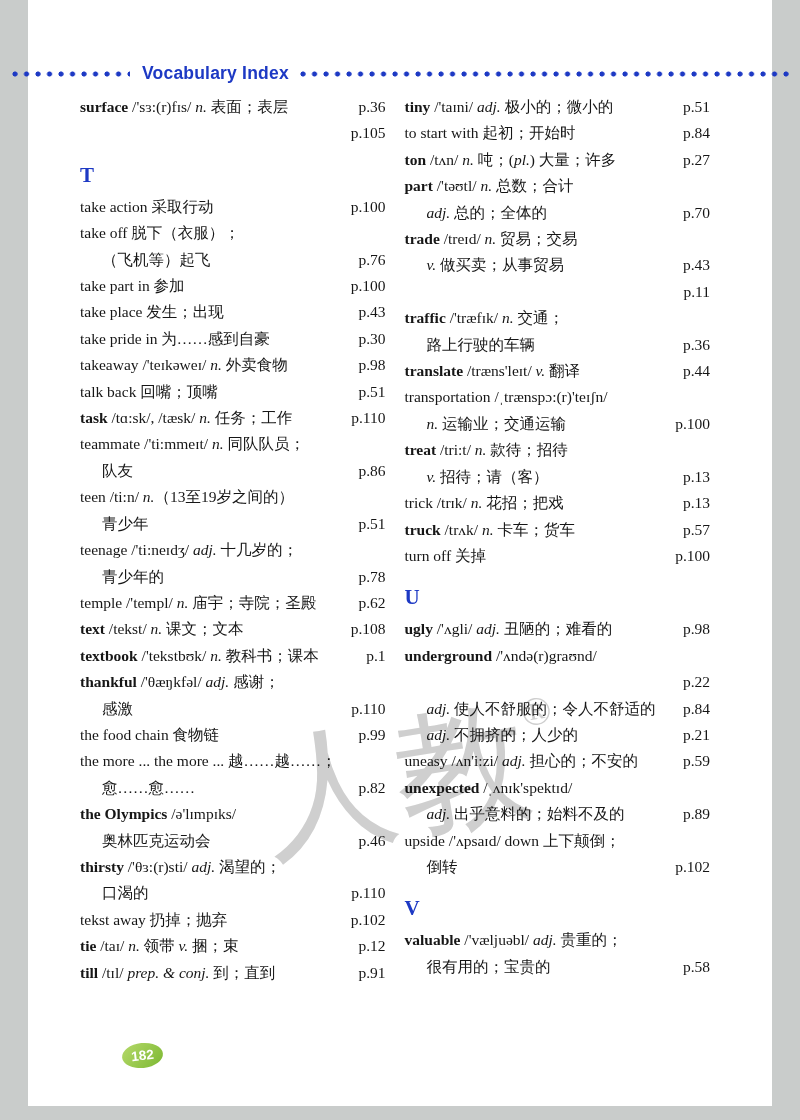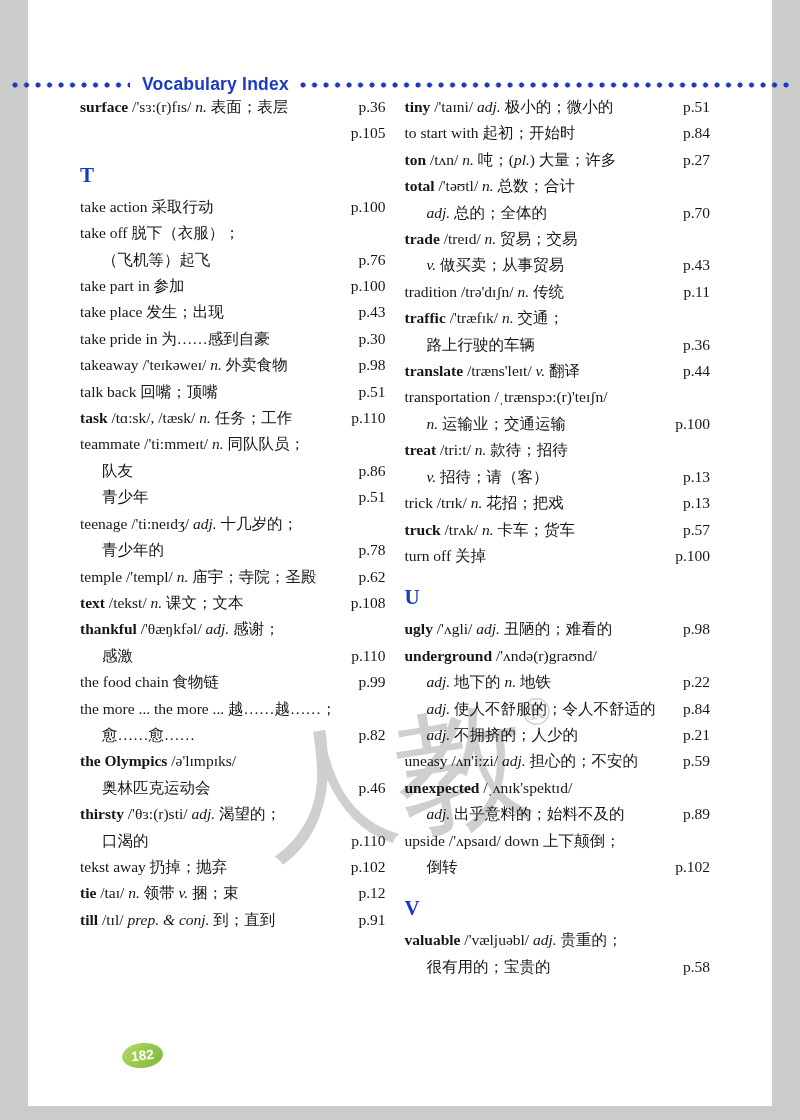--- a/index.html
+++ b/index.html
@@ -10,21 +10,21 @@
     background: var(--edge, #c9cccb);
     font-family: "Liberation Serif", "DejaVu Serif", serif;
     color: var(--text, #161616);
   }
   .page {
     position:absolute; left:28px; right:28px; top:0; bottom:14px;
     background:#ffffff; z-index:0;
   }
   
   .header {
-    position:absolute; top:74px; left:12px; right:6px;
+    position:absolute; top:63px; left:12px; right:6px;
     display:flex; align-items:center; z-index:2;
   }
   .dots {
     height:6px;
     background-image: radial-gradient(circle at 3px 3px, var(--accent,#1d39c4) 2.2px, transparent 2.9px);
     background-repeat: repeat-x;
     background-size: 11.5px 6px;
   }
   .dots-left { width:118px; }
   .dots-right { flex:1; }
@@ -151,20 +151,23 @@
       <div class="entry">
         <div class="line">
           <span class="text"><span>teammate /'ti:mmeɪt/ </span><span class="i">n.</span><span> 同队队员；</span></span>
         </div>
         <div class="line indent">
           <span class="text"><span>队友</span></span>
           <span class="page-ref">p.86</span>
         </div>
       </div>
       <div class="entry">
+        <div class="line">
+          <span class="text"><span>teen /ti:n/ </span><span class="i">n.</span><span>（13至19岁之间的）</span></span>
+        </div>
         <div class="line indent">
           <span class="text"><span>青少年</span></span>
           <span class="page-ref">p.51</span>
         </div>
       </div>
       <div class="entry">
         <div class="line">
           <span class="text"><span>teenage /'ti:neɪdʒ/ </span><span class="i">adj.</span><span> 十几岁的；</span></span>
         </div>
         <div class="line indent">
@@ -179,20 +182,26 @@
         </div>
       </div>
       <div class="entry">
         <div class="line">
           <span class="text"><span class="b">text</span><span> /tekst/ </span><span class="i">n.</span><span> 课文；文本</span></span>
           <span class="page-ref">p.108</span>
         </div>
       </div>
       <div class="entry">
         <div class="line">
+          <span class="text"><span class="b">textbook</span><span> /'tekstbʊk/ </span><span class="i">n.</span><span> 教科书；课本</span></span>
+          <span class="page-ref">p.1</span>
+        </div>
+      </div>
+      <div class="entry">
+        <div class="line">
           <span class="text"><span class="b">thankful</span><span> /'θæŋkfəl/ </span><span class="i">adj.</span><span> 感谢；</span></span>
         </div>
         <div class="line indent">
           <span class="text"><span>感激</span></span>
           <span class="page-ref">p.110</span>
         </div>
       </div>
       <div class="entry">
         <div class="line">
           <span class="text"><span>the food chain 食物链</span></span>
@@ -259,39 +268,38 @@
         </div>
       </div>
       <div class="entry">
         <div class="line">
           <span class="text"><span class="b">ton</span><span> /tʌn/ </span><span class="i">n.</span><span> 吨；(</span><span class="i">pl.</span><span>) 大量；许多</span></span>
           <span class="page-ref">p.27</span>
         </div>
       </div>
       <div class="entry">
         <div class="line">
-          <span class="text"><span class="b">total</span><span> /'təʊtl/ </span><span class="i">n.</span><span> 总数；合计</span></span>
+          <span class="text"><span class="b">part</span><span> /'təʊtl/ </span><span class="i">n.</span><span> 总数；合计</span></span>
         </div>
         <div class="line indent">
           <span class="text"><span class="i">adj.</span><span> 总的；全体的</span></span>
           <span class="page-ref">p.70</span>
         </div>
       </div>
       <div class="entry">
         <div class="line">
           <span class="text"><span class="b">trade</span><span> /treɪd/ </span><span class="i">n.</span><span> 贸易；交易</span></span>
         </div>
         <div class="line indent">
           <span class="text"><span class="i">v.</span><span> 做买卖；从事贸易</span></span>
           <span class="page-ref">p.43</span>
         </div>
       </div>
       <div class="entry">
         <div class="line">
-          <span class="text"><span>tradition /trə'dɪʃn/ </span><span class="i">n.</span><span> 传统</span></span>
           <span class="page-ref">p.11</span>
         </div>
       </div>
       <div class="entry">
         <div class="line">
           <span class="text"><span class="b">traffic</span><span> /'træfɪk/ </span><span class="i">n.</span><span> 交通；</span></span>
         </div>
         <div class="line indent">
           <span class="text"><span>路上行驶的车辆</span></span>
           <span class="page-ref">p.36</span>
@@ -344,21 +352,20 @@
         <div class="line">
           <span class="text"><span class="b">ugly</span><span> /'ʌgli/ </span><span class="i">adj.</span><span> 丑陋的；难看的</span></span>
           <span class="page-ref">p.98</span>
         </div>
       </div>
       <div class="entry">
         <div class="line">
           <span class="text"><span class="b">underground</span><span> /'ʌndə(r)graʊnd/</span></span>
         </div>
         <div class="line indent">
-          <span class="text"><span class="i">adj.</span><span> 地下的 </span><span class="i">n.</span><span> 地铁</span></span>
           <span class="page-ref">p.22</span>
         </div>
       </div>
       <div class="entry">
         <div class="line indent">
           <span class="text"><span class="i">adj.</span><span> 使人不舒服的；令人不舒适的</span></span>
           <span class="page-ref">p.84</span>
         </div>
       </div>
       <div class="entry">

